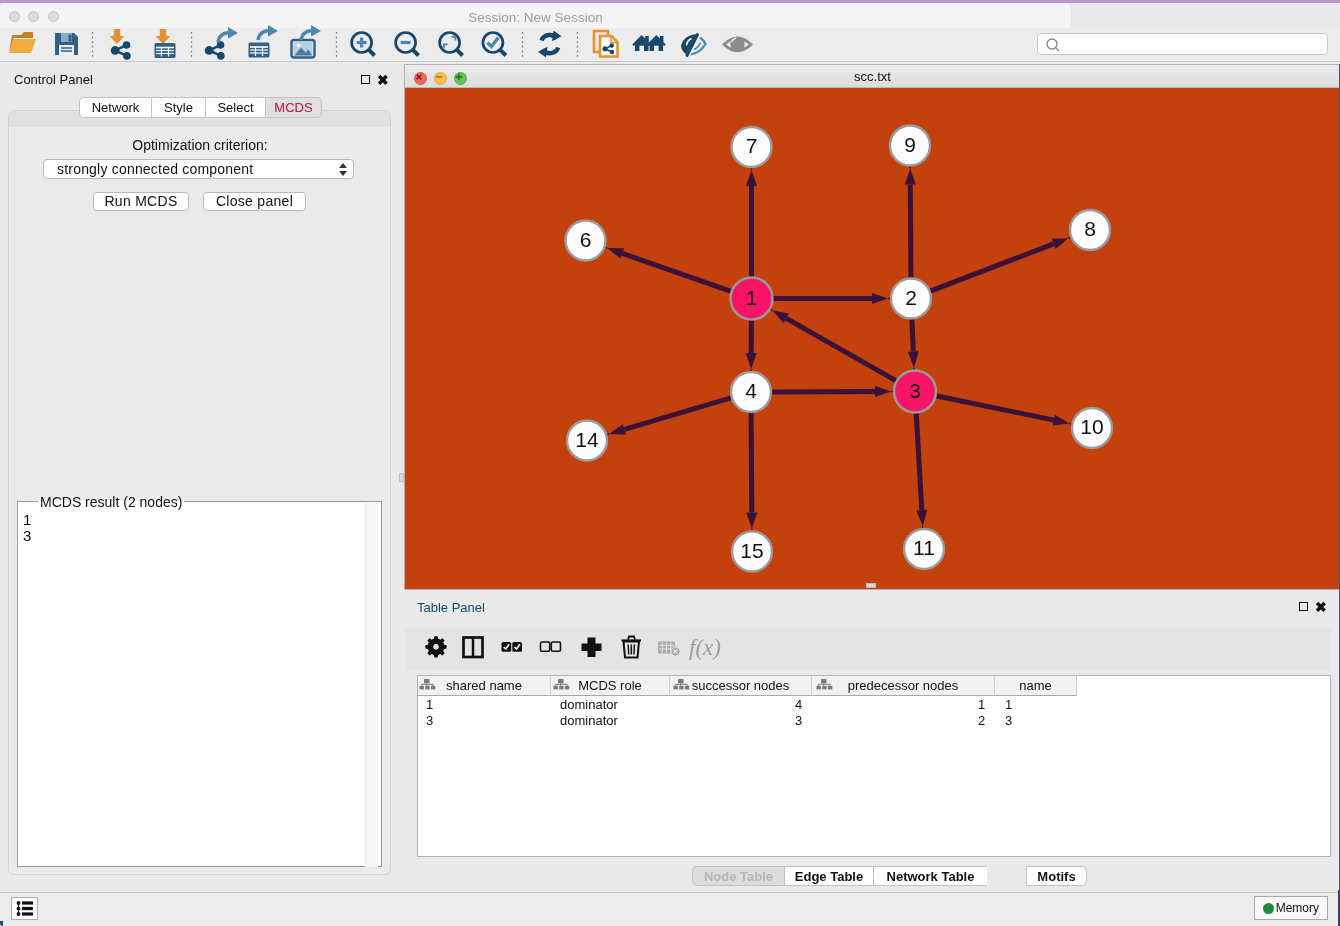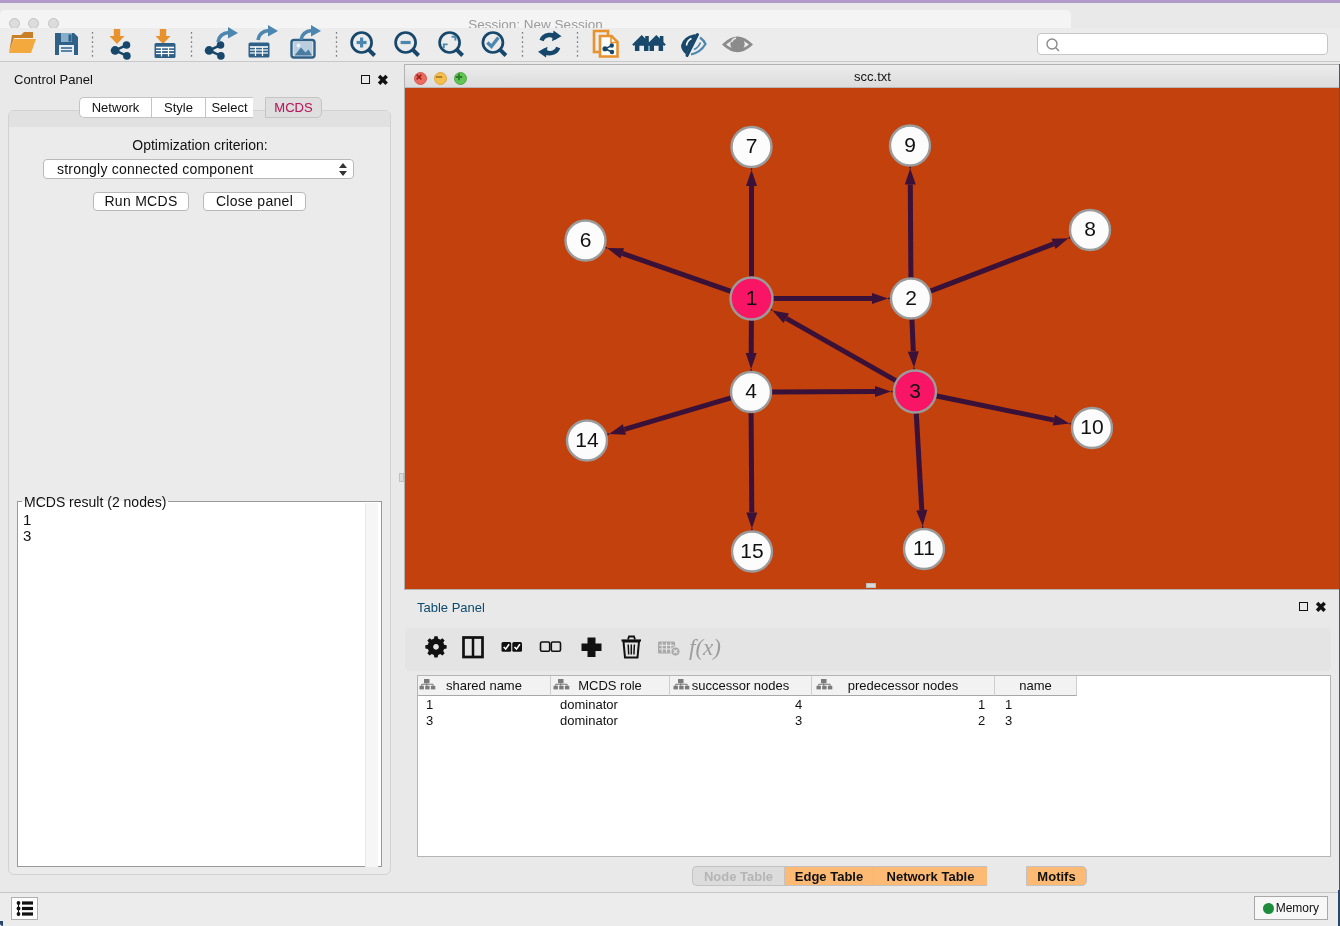--- a/index.html
+++ b/index.html
@@ -2,60 +2,60 @@
 <html><head>
 <meta charset="utf-8">
 <style>
 * { margin:0; padding:0; box-sizing:border-box; }
 html,body { width:1340px; height:926px; overflow:hidden; }
 body { font-family:"Liberation Sans", sans-serif; background:#e9e9e9; position:relative; }
 .abs { position:absolute; }
 
 
 #deskstrip { left:0; top:0; width:1340px; height:3px; background:#b29bc8; }
-#titlebar { left:0; top:10px; width:1071px; height:25px; background:#f4f4f4; border-radius:5px 5px 0 0; }
+#titlebar { left:0; top:3px; width:1071px; height:25px; background:#f4f4f4; border-radius:5px 5px 0 0; }
 #titlebar .dot { position:absolute; top:8px; width:11px; height:11px; border-radius:50%; background:#dcdcdc; border:1px solid #c3c3c3; }
 #wintitle { width:100%; text-align:center; top:6.5px; font-size:13.5px; color:#9b9b9b; }
 
 #toolbar { left:0; top:28px; width:1340px; height:34px; background:#ececec; border-bottom:1px solid #c9c9c9; }
 #searchbox { left:1037px; top:33px; width:291px; height:22px; background:#fff; border:1px solid #c6c6c6; border-radius:4px; }
 
 
 #leftpanel { left:0; top:62px; width:391px; height:828px; background:#e9e9e9; }
 #cp-title { left:14px; top:72px; font-size:13px; color:#111; }
 #cp-inner { left:8px; top:110px; width:383px; height:765px; background:#ebebeb; border:1px solid #d2d2d2; border-radius:6px; }
 #cp-innertop { left:9px; top:111px; width:381px; height:16px; background:#e1e1e1; border-radius:5px 5px 0 0; }
 .cptab { position:absolute; top:97px; height:21px; font-size:13px; text-align:center; line-height:20px; background:#fff; border:1px solid #c4c4c4; border-right:none; color:#111; }
 #tab-mcds { background:#dfdfdf; color:#be185d; text-shadow:0 0 1px #bbb; border-right:1px solid #c4c4c4; border-radius:0 5px 5px 0; }
 #tab-network { border-radius:5px 0 0 5px; }
 #opt-label { left:0; top:137px; width:400px; text-align:center; font-size:14px; color:#111; }
 #dropdown { left:43px; top:159px; width:311px; height:20px; background:#fff; border:1px solid #b9b9b9; border-radius:4px; font-size:14px; line-height:18px; padding-left:13px; color:#111; letter-spacing:0.2px; }
 .btn { position:absolute; top:192px; height:19px; background:#fff; border:1px solid #b9b9b9; border-radius:4px; font-size:14px; text-align:center; line-height:17px; color:#111; letter-spacing:0.3px; }
 #fieldset { left:17px; top:501px; width:365px; height:366px; border:1px solid #9a9a9a; background:#fff; }
-#fs-legend { left:22px; top:494px; font-size:14px; color:#111; background:linear-gradient(#ebebeb 7.5px, #ffffff 7.5px); padding:0 2px; }
+#fs-legend { left:38px; top:494px; font-size:14px; color:#111; background:linear-gradient(#ebebeb 7.5px, #ffffff 7.5px); padding:0 2px; }
 #fs-scroll { right:3px; top:1px; width:13px; height:364px; background:#f6f6f6; border-left:1px solid #e8e8e8; position:absolute; }
 #fs-text { left:5px; top:10px; font-size:15px; color:#111; line-height:16px; position:absolute; }
 
 
 #vgrip { left:399px; top:473px; width:4.5px; height:8.5px; background:#dadada; border:1px solid #c0c0c0; }
 
 
 #netwin { left:404px; top:64px; width:936px; height:526px; background:#c2410c; border:1px solid #b2b2b2; border-right:none; }
 #nw-titlebar { left:0; top:0; width:935px; height:23px; background:linear-gradient(#ececec,#dcdcdc); border-bottom:1px solid #b8b8b8; position:absolute; }
 #nw-title { width:100%; text-align:center; top:4px; font-size:13px; color:#111; position:absolute; }
 .tl { position:absolute; top:6.5px; width:13px; height:13px; border-radius:50%; }
 #hgrip { left:866px; top:583px; width:10px; height:4.5px; background:#d8d8d8; border:1px solid #bdbdbd; }
 
 
 #tablepanel { left:401px; top:596px; width:939px; height:294px; background:#e9e9e9; }
 #tp-title { left:417px; top:600px; font-size:13px; color:#0c4a6e; }
 #tp-table { left:417px; top:675px; width:914px; height:182px; background:#fff; border:1px solid #b5b5b5; }
 .th { position:absolute; top:0; height:20px; background:#f2f2f2; border-right:1px solid #cfcfcf; border-bottom:1px solid #a8a8a8; font-size:13px; text-align:center; line-height:20px; color:#111; }
 .td { position:absolute; font-size:13px; color:#111; }
-.tabbtn { position:absolute; top:866px; height:20px; background:#fdba74; border:1px solid #c2c2c2; border-right:none; font-size:13px; font-weight:600; text-align:center; line-height:19px; color:#111; }
+.tabbtn { position:absolute; top:866px; height:20px; background:#ffffff; border:1px solid #c2c2c2; border-right:none; font-size:13px; font-weight:600; text-align:center; line-height:19px; color:#111; }
 
 
 #statusbar { left:0; top:892px; width:1340px; height:34px; background:#ececec; border-top:1px solid #c6c6c6; }
 #listbtn { left:11px; top:897px; width:27px; height:23px; background:#fdfdfd; border:1px solid #b0b0b0; }
 #membtn { left:1254px; top:896px; width:74px; height:24px; background:#f7f7f7; border:1px solid #a8a8a8; font-size:12px; line-height:22px; text-align:right; padding-right:8px; color:#111; }
 #memdot { left:1263px; top:903px; width:11px; height:11px; border-radius:50%; background:#1d8c3c; }
 .floatico { position:absolute; width:9px; height:9px; border:1.5px solid #111; }
 .closeico { position:absolute; font-size:14px; font-weight:bold; color:#111; line-height:10px; }
 </style>
 </head>
@@ -76,21 +76,21 @@
   </div>
 
 <div id="leftpanel" class="abs"></div>
 <div id="cp-title" class="abs">Control Panel</div>
 <div class="floatico" style="left:361px;top:75px"></div>
 <div class="closeico" style="left:377px;top:75px">✖</div>
 <div id="cp-inner" class="abs"></div>
 <div id="cp-innertop" class="abs"></div>
 <div id="tab-network" class="cptab" style="left:79px;width:72px">Network</div>
 <div class="cptab" style="left:151px;width:54px">Style</div>
-<div class="cptab" style="left:205px;width:48px">Select</div>
+<div class="cptab" style="left:205px;width:60px">Select</div>
 <div id="tab-mcds" class="cptab" style="left:265px;width:57px">MCDS</div>
 <div id="opt-label" class="abs">Optimization criterion:</div>
 <div id="dropdown" class="abs">strongly connected component
   <svg width="10" height="14" style="position:absolute;right:5px;top:3px">
       <path d="M5,0 L9,5 L1,5 Z" fill="#333"></path>
       <path d="M5,13 L9,8 L1,8 Z" fill="#333"></path>
     </svg>
 </div>
 <div class="btn" style="left:93px;width:96px">Run MCDS</div>
 <div class="btn" style="left:203px;width:103px">Close panel</div>

